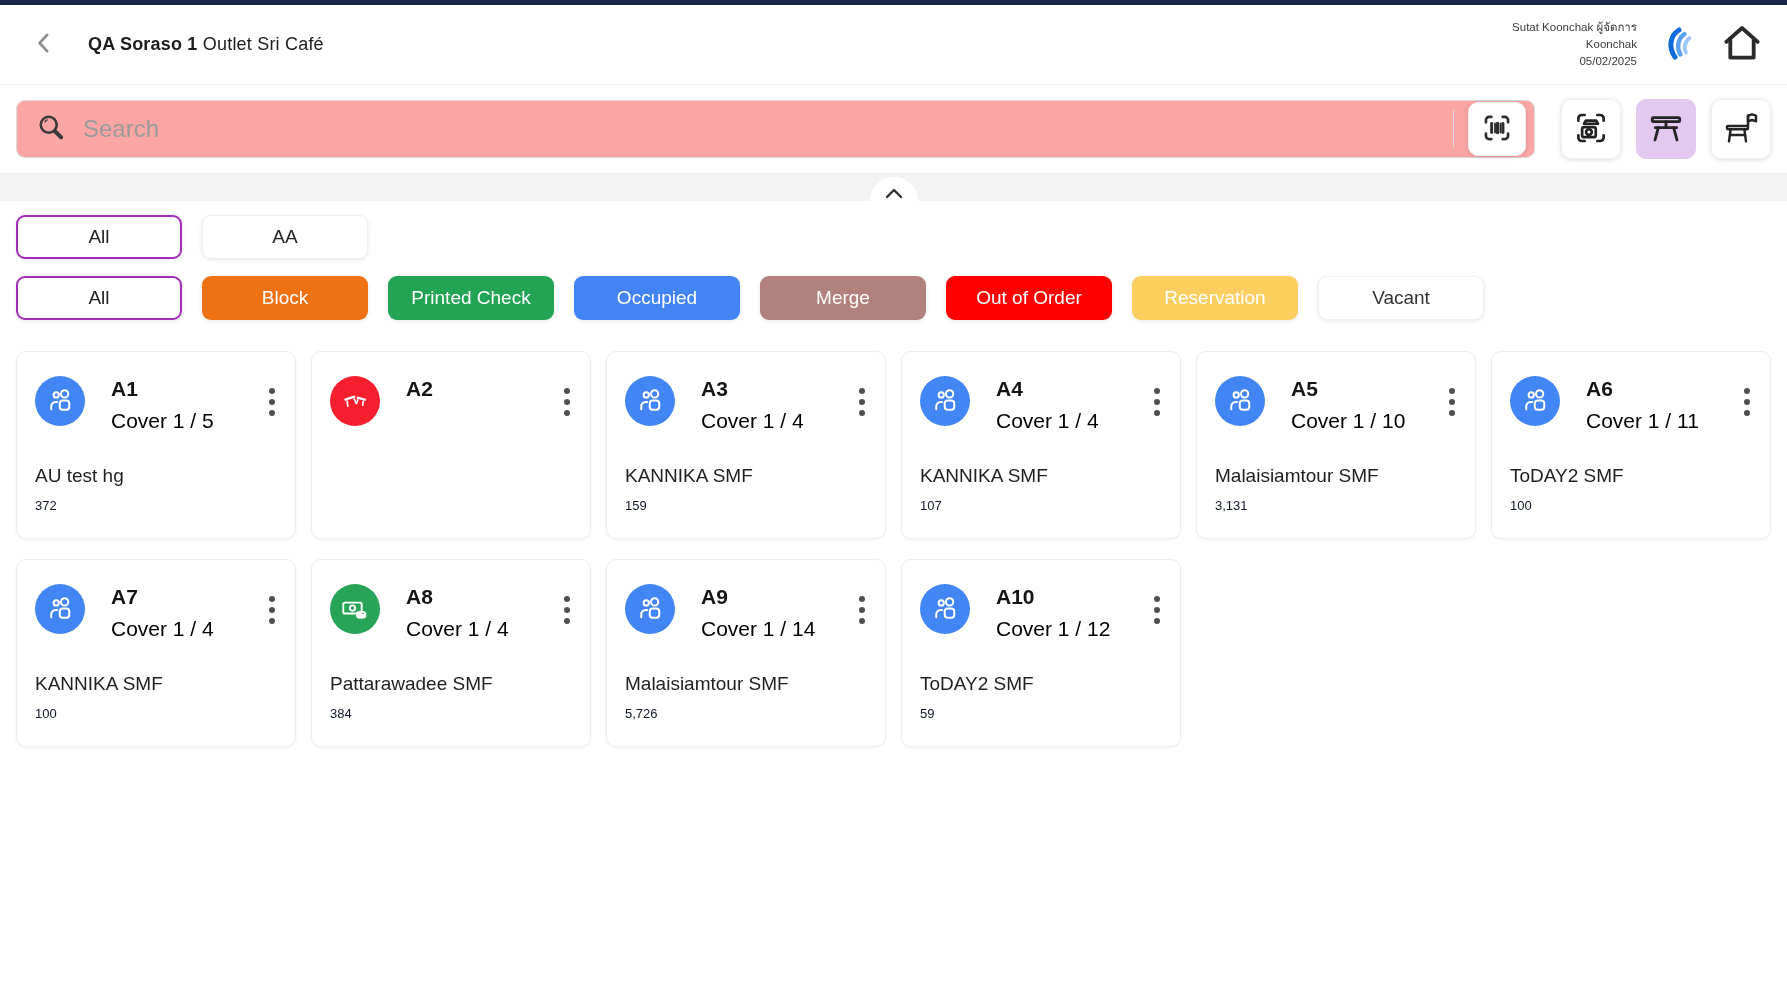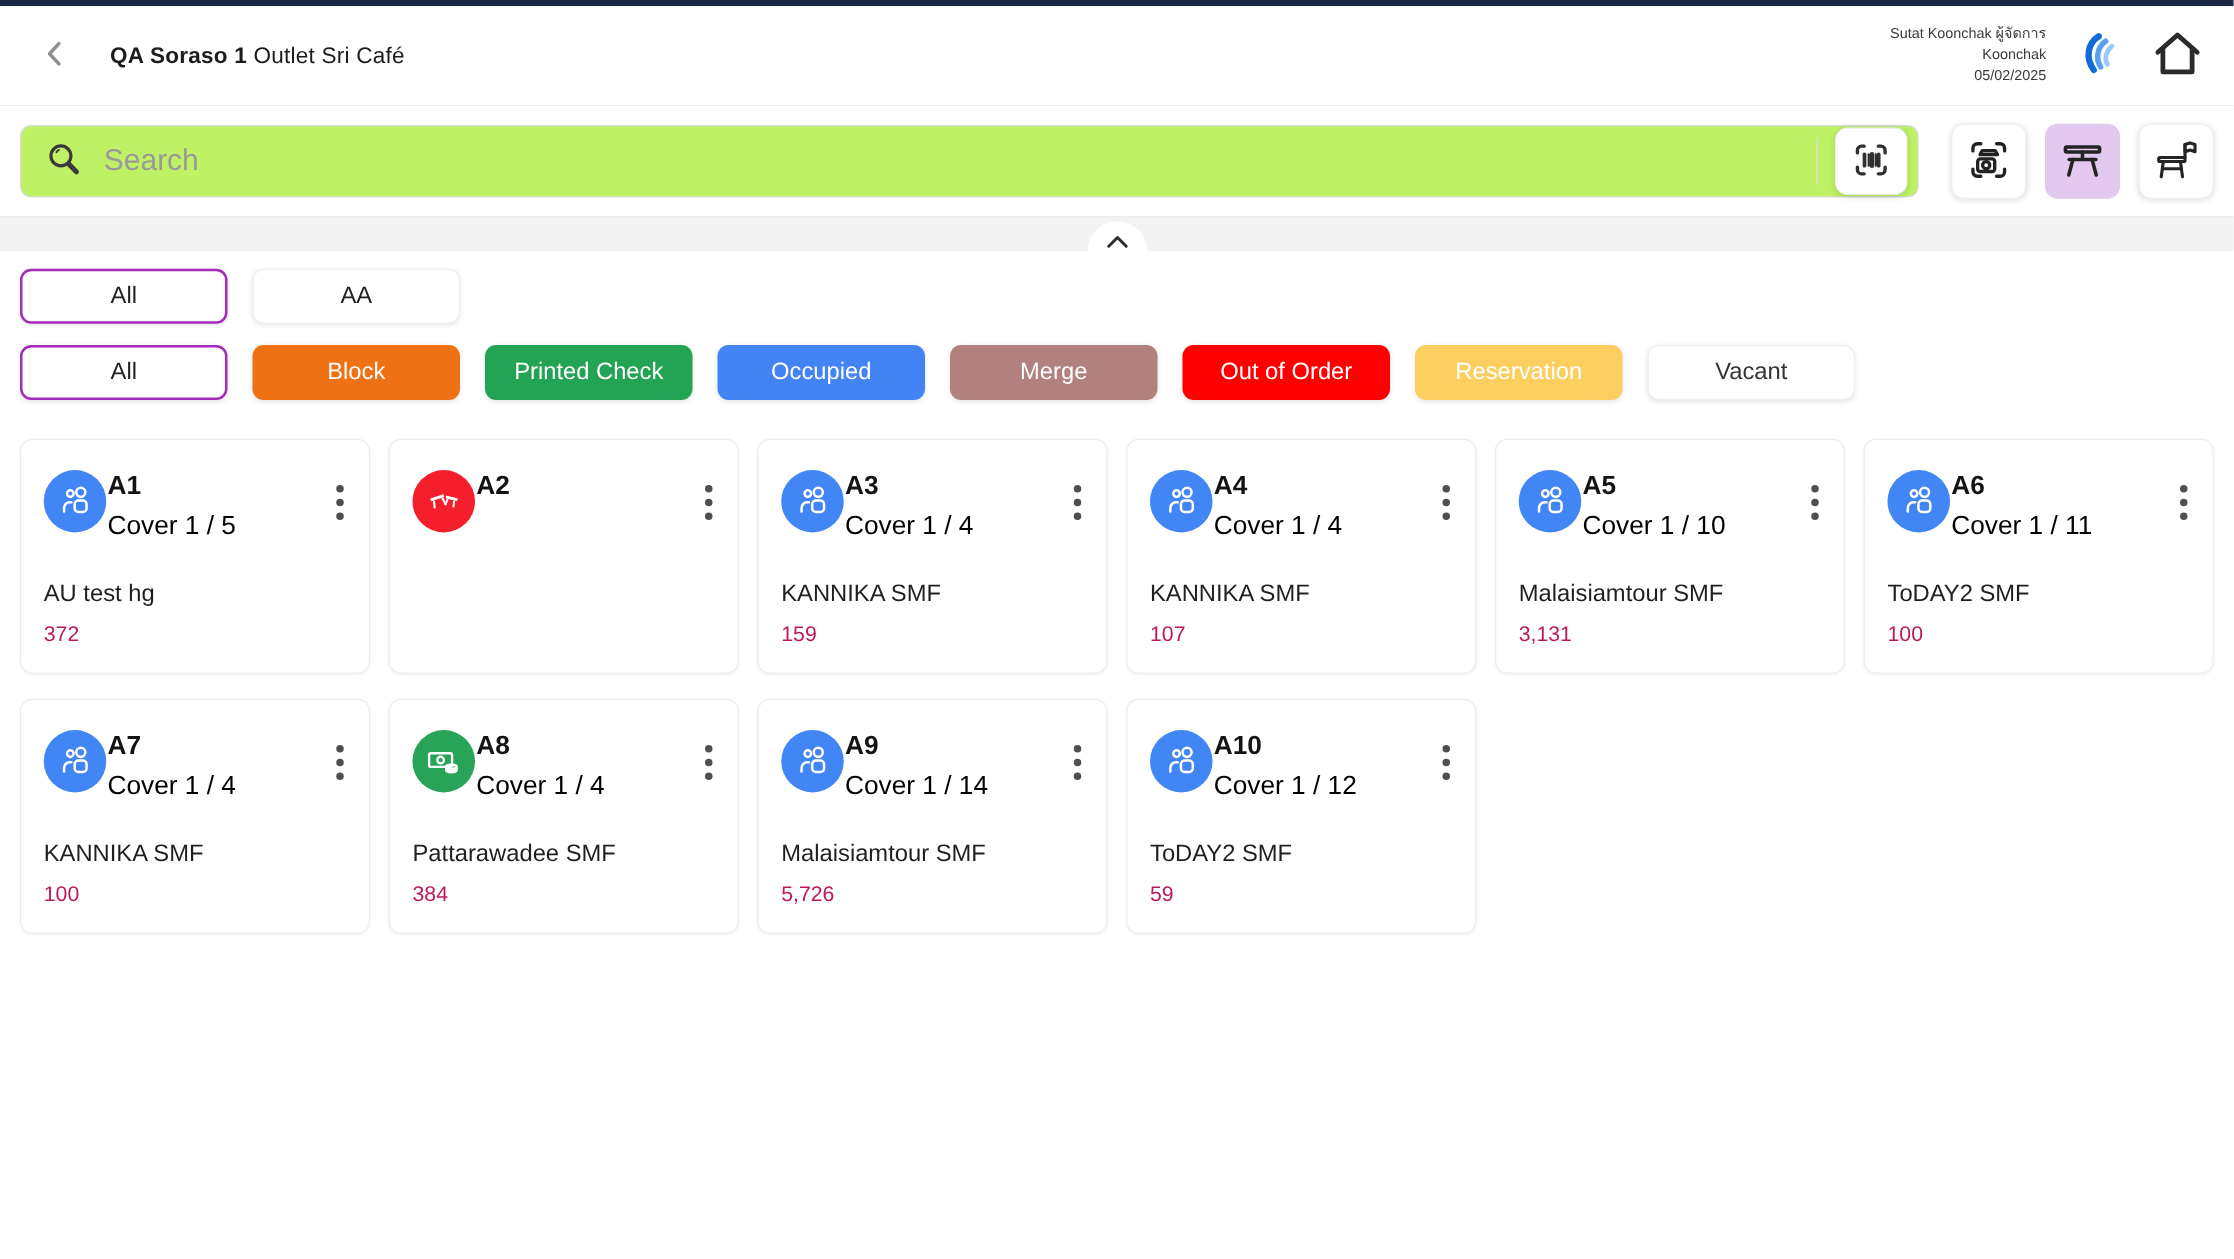--- a/index.html
+++ b/index.html
@@ -15,21 +15,21 @@
     background:none; border:none; cursor:pointer; }
   .title { font-size:18px; color:#1c1c1c; margin-left:22px; letter-spacing:.2px; }
   .title b { font-weight:700; }
   .header-right { margin-left:auto; display:flex; align-items:center; gap:20px; }
   .user-info { text-align:right; font-size:11.5px; color:#3a3a3a; line-height:1.5; }
   .icon-btn { background:none; border:none; cursor:pointer; display:flex; align-items:center; justify-content:center; }
 
   
   .search-row { height:88px; display:flex; align-items:center; padding:0 16px; background:#fff; }
   .search-field { flex:1; height:58px; border:1px solid #d9d9d9; border-radius:9px;
-    display:flex; align-items:center; padding:0 8px 0 18px; background:#bef264; }
+    display:flex; align-items:center; padding:0 8px 0 18px; background:#fca5a5; }
   .search-field input { flex:1; border:none; outline:none; font-size:24px; color:#444;
     margin-left:16px; font-family:"Liberation Sans", sans-serif; background:transparent; }
   .search-field input::placeholder { color:#9a9a9a; }
   .field-divider { width:1px; height:38px; background:#ddd; margin-right:14px; }
   .sq-btn { width:58px; height:54px; border-radius:10px; background:#fff; border:1px solid #f0f0f0;
     box-shadow:0 1px 5px rgba(0,0,0,.14); display:flex; align-items:center; justify-content:center; cursor:pointer; }
   .view-btns { display:flex; align-items:center; gap:15px; margin-left:26px; }
   .view-btn { width:60px; height:60px; border-radius:10px; background:#fff; border:1px solid #f0f0f0;
     box-shadow:0 1px 5px rgba(0,0,0,.14); display:flex; align-items:center; justify-content:center; cursor:pointer; }
   .view-btn.active { background:#e3c8ef; border-color:#e3c8ef; box-shadow:none; }
@@ -48,31 +48,31 @@
     display:flex; align-items:center; justify-content:center; cursor:pointer;
     border:1px solid #efefef; background:#fff; color:#222;
     box-shadow:0 1px 4px rgba(0,0,0,.10); font-family:"Liberation Sans", sans-serif; }
   .pill.selected { border:2px solid #a32cb8; box-shadow:0 1px 4px rgba(0,0,0,.10); }
 
   
   .cards-grid { display:grid; grid-template-columns:repeat(6,1fr); gap:20px 15px;
     padding:31px 16px 0; background:#fff; }
   .card { position:relative; height:188px; background:#fff; border:1px solid #ededed;
     border-radius:10px; box-shadow:0 1px 3px rgba(0,0,0,.06); padding:24px 18px; cursor:pointer; }
-  .card-top { display:flex; gap:1px; }
+  .card-top { display:flex; gap:26px; }
   .avatar { width:50px; height:50px; min-width:50px; border-radius:50%;
     display:flex; align-items:center; justify-content:center; }
   .avatar svg { display:block; }
   .tbl-label { font-size:21px; font-weight:700; color:#141414; margin-top:1px; }
   .cover { font-size:21px; color:#000000; margin-top:8px; }
   .kebab { position:absolute; right:16px; top:32px; background:none; border:none; cursor:pointer;
     display:flex; flex-direction:column; gap:5px; padding:4px; }
   .kebab span { width:6px; height:6px; border-radius:50%; background:#4f4f4f; display:block; }
   .guest { position:absolute; left:18px; top:113px; font-size:19px; color:#1f1f1f; }
-  .amount { position:absolute; left:18px; top:146px; font-size:17px; color:#be185d; }
+  .amount { position:absolute; left:18px; top:146px; font-size:13px; color:#0f172a; }
 </style>
 </head>
 <body>
 
 <div class="topstrip"></div>
 
 <div class="header">
   <button class="back-btn">
     <span>
       <svg width="30" height="30" viewBox="0 0 24 24">

